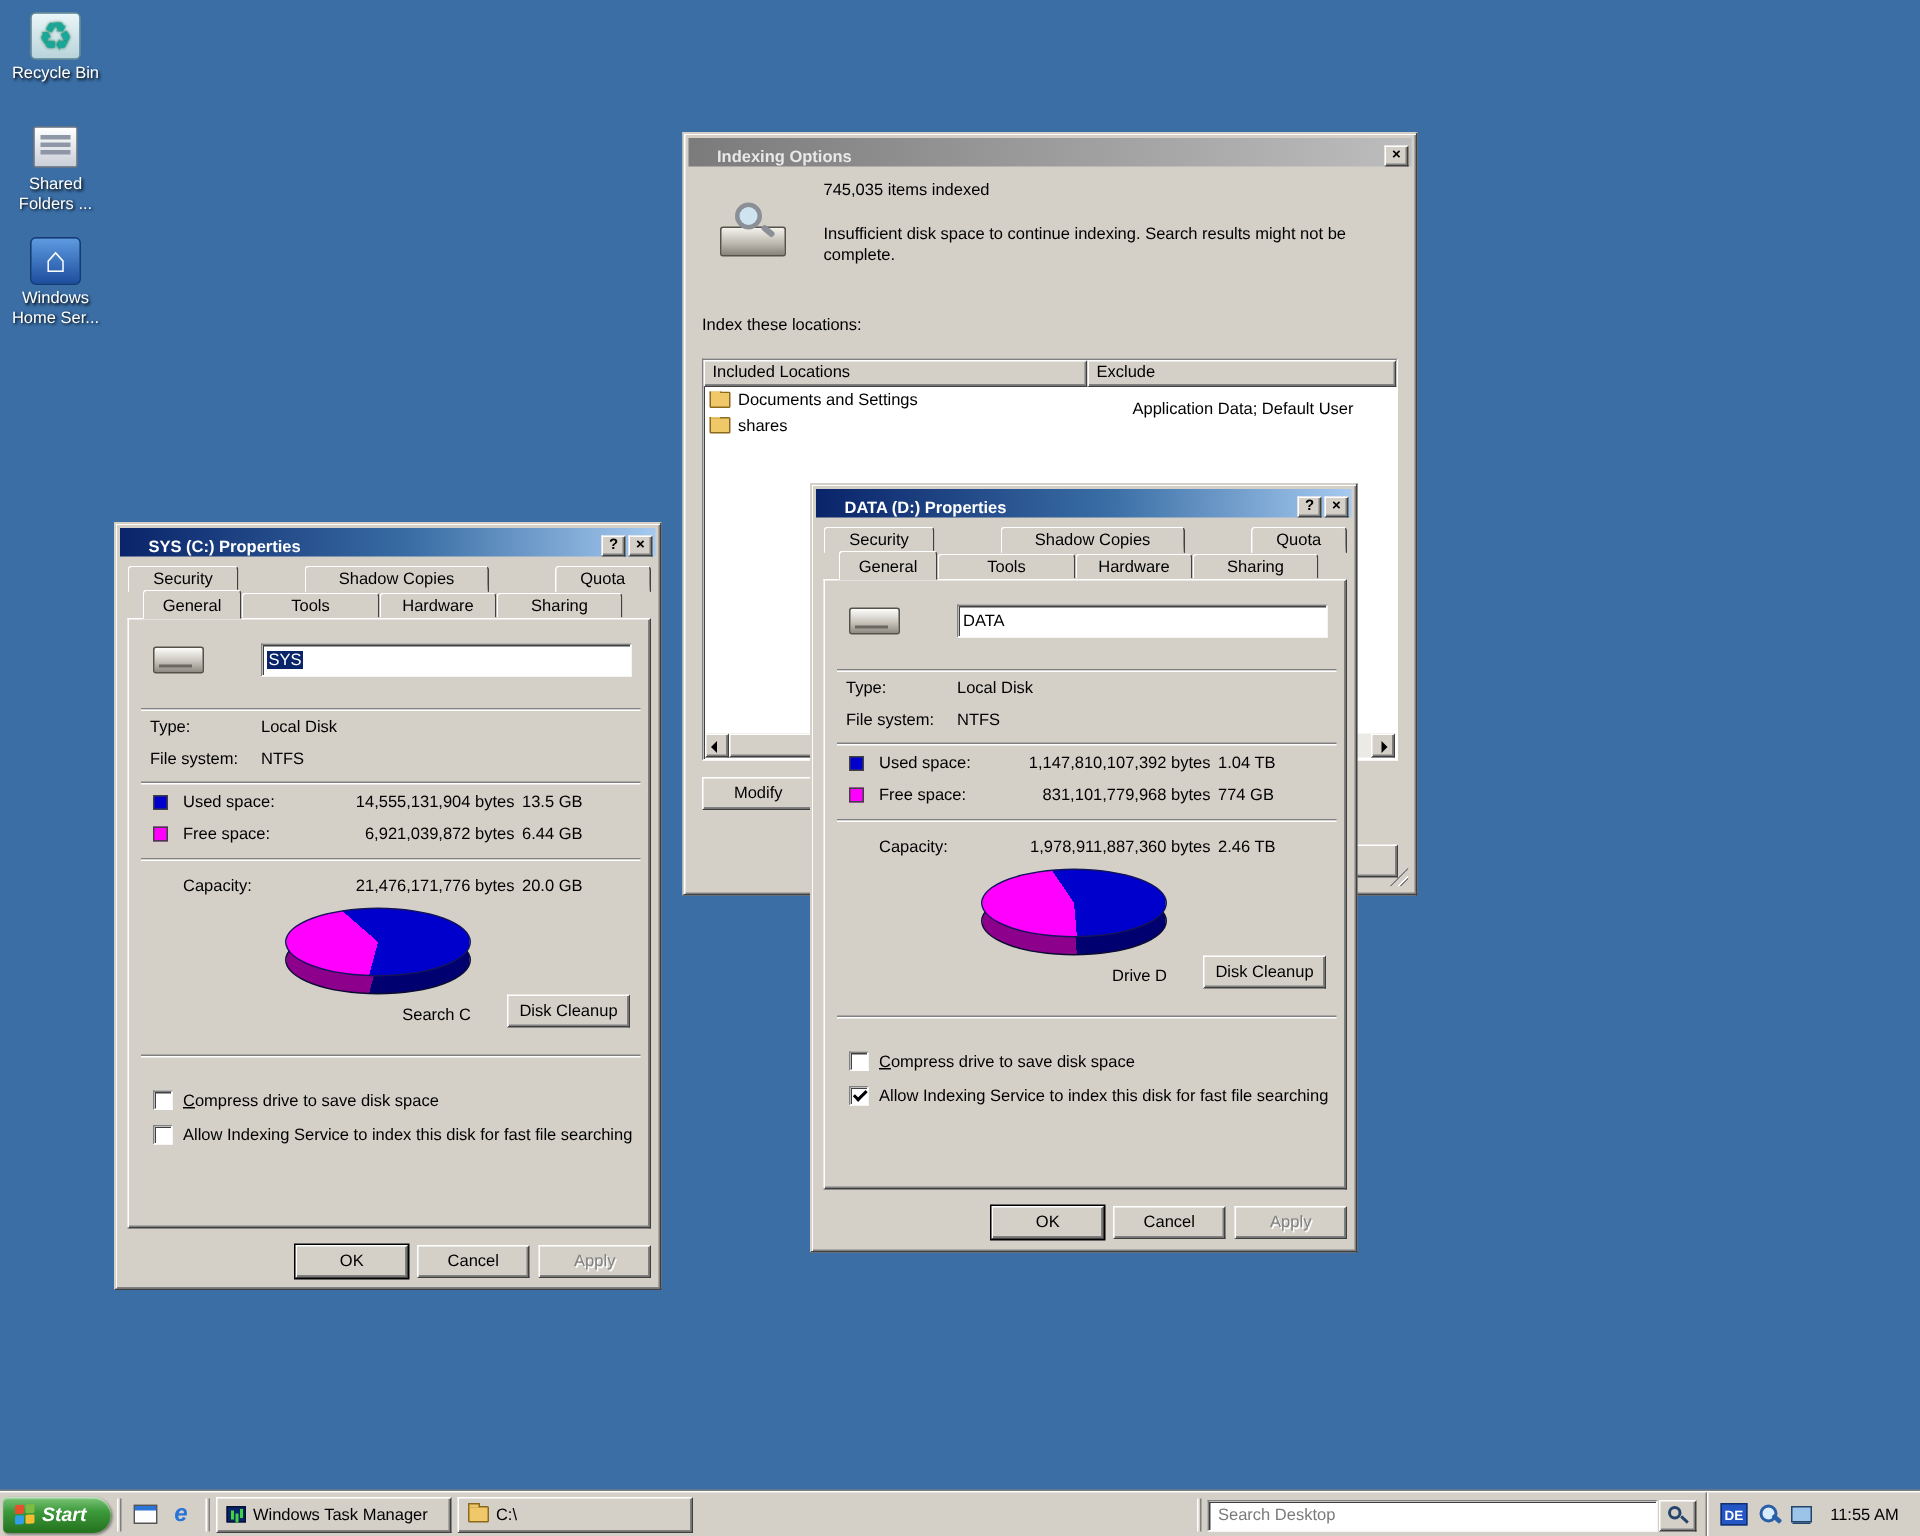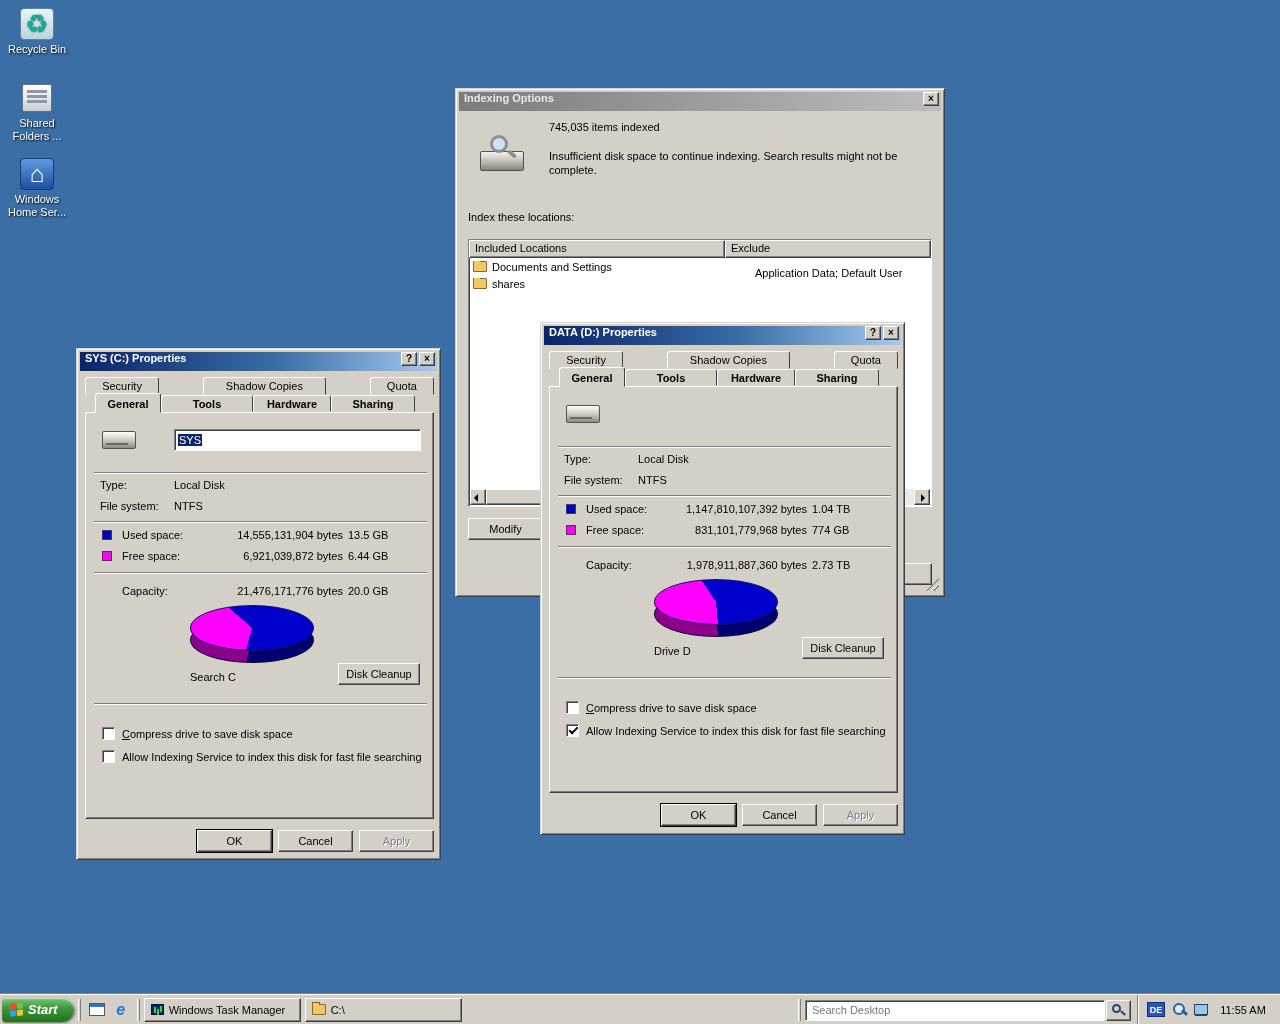--- a/index.html
+++ b/index.html
@@ -11,59 +11,59 @@
   .dicon { position:absolute; left:2px; width:70px; text-align:center; cursor:default; }
   .ic-art { width:34px; height:32px; margin:0 auto 3px; display:flex; align-items:center; justify-content:center; }
   .ic-label { color:#fff; font-size:11px; line-height:13px; text-shadow:1px 1px 2px #000; }
   .art-recycle { font-size:26px; color:#18A798; text-shadow:0 0 2px #063; background:linear-gradient(180deg,#EAF6F8,#B9D3DB); border-radius:4px; border:1px solid #5E8793; }
   .art-shared { position:relative; width:30px; height:28px; background:linear-gradient(180deg,#FFFFFF,#C9CFD8); border:1px solid #69727F; border-radius:2px; }
   .art-shared::after { content:""; position:absolute; left:4px; top:5px; width:20px; height:3px; background:#8D97A5; box-shadow:0 5px 0 #8D97A5, 0 10px 0 #8D97A5; }
   .art-home { background:linear-gradient(180deg,#5E9BE0,#1D4E9E); border:1px solid #123B77; border-radius:4px; color:#fff; font-size:24px; line-height:1; }
 
   
   .win { position:absolute; background:#D4D0C8; border:1px solid #404040; border-top-color:#D4D0C8; border-left-color:#D4D0C8; box-shadow: inset 1px 1px 0 #FFF, inset -1px -1px 0 #808080; }
-  .titlebar { position:absolute; left:3px; right:3px; top:3px; height:19px; display:flex; align-items:flex-start; padding:0 2px 0 5px; color:#fff; font-weight:bold; font-size:11px;gap:32px; }
+  .titlebar { position:absolute; left:3px; right:3px; top:3px; height:19px; display:flex; align-items:flex-end; padding:0 2px 0 19px; color:#fff; font-weight:bold; font-size:11px;gap:32px; }
   .titlebar.active { background:linear-gradient(90deg,#0A246A,#3A6EA5 55%,#A6CAF0); }
   .titlebar.inactive { background:linear-gradient(90deg,#7B7B7B,#BDBDBD); color:#E8E8E8; }
   .title-text { white-space:nowrap; overflow:hidden; }
   .tb-btns { margin-left:auto; display:flex; gap:2px; }
   .tb-btn { width:16px; height:14px; background:#D4D0C8; border:1px solid; border-color:#FFF #404040 #404040 #FFF; box-shadow:inset -1px -1px 0 #808080; color:#000; font-size:10px; font-weight:bold; display:flex; align-items:center; justify-content:center; line-height:1; }
   .client { position:absolute; left:3px; right:3px; top:22px; bottom:3px; }
   .static { position:absolute; white-space:nowrap; line-height:13px; }
   .etch { position:absolute; height:0; border-top:1px solid #808080; border-bottom:1px solid #FFF; }
   .btn { position:absolute; background:#D4D0C8; border:1px solid; border-color:#FFF #404040 #404040 #FFF; box-shadow:inset -1px -1px 0 #808080; display:flex; align-items:center; justify-content:center; font-size:11px; cursor:default; }
   .btn.default { outline:1px solid #000; }
   .btn.disabled { color:#808080; text-shadow:1px 1px 0 #FFF; }
   .accel::first-letter { text-decoration:underline; }
   .sunken { background:#FFF; border:1px solid; border-color:#808080 #FFF #FFF #808080; box-shadow:inset 1px 1px 0 #404040; }
 
   
   .tabrow1 { position:absolute; left:5px; top:6px; width:349px; display:flex;gap:44px; }
-  .tabrow2 { position:absolute; left:15px; top:24px; display:flex;font-weight:bold; }
+  .tabrow2 { position:absolute; left:15px; top:24px; display:flex; }
   .tab { height:18px; padding-top:2px; background:#D4D0C8; border:1px solid; border-color:#FFF #404040 transparent #FFF; border-radius:3px 3px 0 0; text-align:center; }
   .tabrow1 .tab { flex-grow:1; }
   .tabrow2 .tab { height:17px; }
   .tabrow2 .tab.active { margin-top:-2px; height:20px; padding-top:4px; position:relative; z-index:6; }
   .tabpage { position:absolute; left:5px; top:41px; width:349px; height:407px; background:#D4D0C8; border:1px solid; border-color:#FFF #404040 #404040 #FFF; box-shadow:inset -1px -1px 0 #808080; z-index:1; }
 
   
   .driveicon { position:absolute; left:16px; top:18px; width:34px; height:18px; background:linear-gradient(180deg,#FDFDFB,#C9C5BC 55%,#8F8B83); border:1px solid #55524B; border-radius:2px; }
   .driveicon::after { content:""; position:absolute; left:3px; bottom:3px; width:22px; height:2px; background:#6B6861; }
   .vol-field { position:absolute; left:88px; top:16px; width:247px; height:22px; line-height:20px; padding-left:3px; font-size:11px; }
   .selhl { background:#0A246A; color:#fff; padding:0 1px; }
   .sq { position:absolute; width:10px; height:10px; border:1px solid #404040; }
   .sq-used { background:#0000CC; }
   .sq-free { background:#FF00FF; }
   .bytes { position:absolute; left:97px; width:160px; text-align:right; white-space:nowrap; line-height:13px; }
   .sizecol { position:absolute; left:262px; white-space:nowrap; line-height:13px; }
   .pie { position:absolute; left:104px; top:192px; width:124px; height:60px; }
   .pie-top,.pie-side { position:absolute; left:0; width:124px; height:46px; border-radius:50%; border:1px solid #14145A; }
   .pie-top { top:0; }
   .pie-side { top:12px; filter:brightness(0.55); }
-  .pie-cap { position:absolute; left:104px; top:258px; width:124px; text-align:left; }
+  .pie-cap { position:absolute; left:104px; top:258px; width:124px; text-align:right; }
   .checkbox { position:absolute; width:13px; height:13px; background:#FFF; border:1px solid; border-color:#808080 #FFF #FFF #808080; box-shadow:inset 1px 1px 0 #404040; }
   .checkbox.checked::after { content:""; position:absolute; left:2px; top:2px; width:7px; height:3px; border-left:2px solid #000; border-bottom:2px solid #000; transform:rotate(-45deg); }
   .dlg-btn { width:75px; height:22px; top:459px; }
 
   
   .idx-icon { position:absolute; left:21px; top:24px; width:48px; height:38px; }
   .idx-base { position:absolute; left:0; bottom:2px; width:44px; height:20px; background:linear-gradient(180deg,#F4F2EC,#B9B5AC 60%,#87837A); border:1px solid #55524B; border-radius:2px; }
   .idx-mag { position:absolute; left:10px; top:0; width:18px; height:18px; border:3px solid #8A9096; border-radius:50%; background:#CFE4F0; }
   .idx-mag::after { content:""; position:absolute; left:14px; top:14px; width:10px; height:4px; background:#8A9096; transform:rotate(40deg); border-radius:2px; }
   .listbox { position:absolute; left:9px; top:128px; width:464px; height:268px; background:#FFF; border:1px solid; border-color:#808080 #FFF #FFF #808080; box-shadow:inset 1px 1px 0 #404040; overflow:hidden; }
@@ -266,20 +266,21 @@
         <div class="tab">Quota</div>
       </div>
       <div class="tabrow2">
         <div class="tab active" style="width:66px">General</div>
         <div class="tab" style="width:92px">Tools</div>
         <div class="tab" style="width:78px">Hardware</div>
         <div class="tab" style="width:84px">Sharing</div>
       </div>
       <div class="tabpage">
         <div class="driveicon"></div>
+        <div class="vol-field sunken"><span>DATA</span></div>
         <div class="etch" style="left:8px;top:59px;width:333px"></div>
 
         <span class="static" style="left:14px;top:66px">Type:</span>
         <span class="static" style="left:88px;top:66px">Local Disk</span>
         <span class="static" style="left:14px;top:87px">File system:</span>
         <span class="static" style="left:88px;top:87px">NTFS</span>
         <div class="etch" style="left:8px;top:108px;width:333px"></div>
 
         <span class="sq sq-used" style="left:16px;top:117px"></span>
         <span class="static" style="left:36px;top:116px">Used space:</span>
@@ -287,21 +288,21 @@
         <span class="sizecol" style="top:116px">1.04 TB</span>
 
         <span class="sq sq-free" style="left:16px;top:138px"></span>
         <span class="static" style="left:36px;top:137px">Free space:</span>
         <span class="bytes" style="top:137px">831,101,779,968 bytes</span>
         <span class="sizecol" style="top:137px">774 GB</span>
         <div class="etch" style="left:8px;top:159px;width:333px"></div>
 
         <span class="static" style="left:36px;top:172px">Capacity:</span>
         <span class="bytes" style="top:172px">1,978,911,887,360 bytes</span>
-        <span class="sizecol" style="top:172px">2.73 TB</span>
+        <span class="sizecol" style="top:172px">2.46 TB</span>
 
         <div class="pie">
           <div class="pie-side" style="background: conic-gradient(from 175deg, rgb(255, 0, 255) 0deg, rgb(255, 0, 255) 151deg, rgb(0, 0, 204) 151deg, rgb(0, 0, 204) 360deg);"></div>
           <div class="pie-top" style="background: conic-gradient(from 175deg, rgb(255, 0, 255) 0deg, rgb(255, 0, 255) 151deg, rgb(0, 0, 204) 151deg, rgb(0, 0, 204) 360deg);"></div>
         </div>
         <div class="pie-cap">Drive D</div>
         <div class="btn accel" style="left:252px;top:250px;width:82px;height:22px">Disk Cleanup</div>
         <div class="etch" style="left:8px;top:290px;width:333px"></div>
 
         <span class="checkbox" style="left:16px;top:314px"></span>

